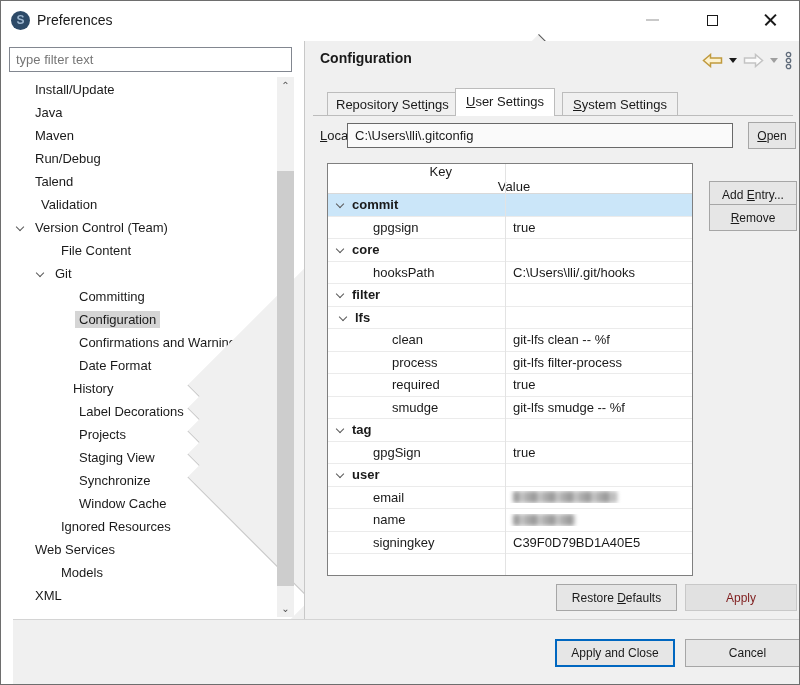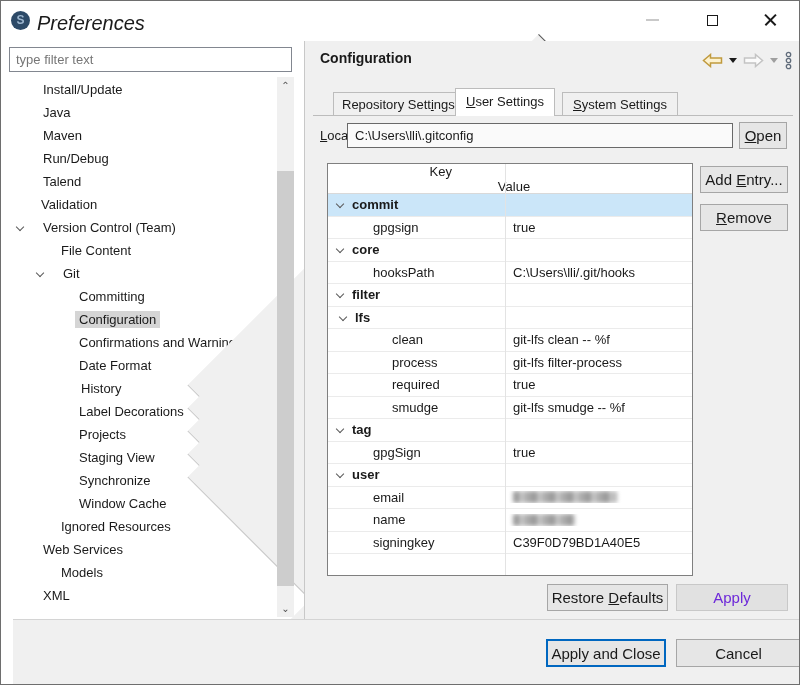--- a/index.html
+++ b/index.html
@@ -7,37 +7,37 @@
   body {
     font-family:"Liberation Sans", sans-serif;
     font-size:13px; color:#1a1a1a;
     position:relative; background:#ffffff;
     border:1px solid #6e6e6e; overflow:hidden;
   }
   
   .titlebar { position:absolute; left:0; top:0; width:100%; height:40px; background:#fff; }
   .app-icon { position:absolute; left:10px; top:10px; width:19px; height:19px; border-radius:50%;
     background:#2d4a68; color:#9db6cf; font-weight:bold; font-size:12px; text-align:center; line-height:19px; }
-  .app-title { position:absolute; left:36px; top:11px; font-size:20px;font-style:italic; }
+  .app-title { position:absolute; left:36px; top:11px; font-size:14px; }
   .winbtn { position:absolute; top:4px; width:46px; height:30px; display:flex; align-items:center; justify-content:center; }
   .wb-min  { left:628px; }
   .wb-max  { left:688px; }
   .wb-close{ left:746px; }
   .dash { width:13px; height:2px; background:#c9c9c9; }
   .maxsq { width:11px; height:11px; border:1.4px solid #1a1a1a; }
   .xmark { position:relative; width:13px; height:13px; }
   .xmark:before,.xmark:after { content:""; position:absolute; left:-1px; top:5.5px; width:15px; height:1.5px; background:#1a1a1a; }
   .xmark:before { transform:rotate(45deg);} .xmark:after { transform:rotate(-45deg);}
   
   .left { position:absolute; left:0; top:40px; width:303px; height:578px; background:#fff; }
   .filter { position:absolute; left:8px; top:6px; width:283px; height:25px; border:1px solid #828790;
     font-family:"Liberation Sans",sans-serif; font-size:13px; padding:0 6px; color:#c2410c; background:#fff; }
   .filter::placeholder { color:#767676; }
   .tree { position:absolute; left:0; top:37px; width:276px; }
-  .trow { height:23px; display:flex; align-items:center; white-space:nowrap; cursor:default;gap:8px; }
+  .trow { height:23px; display:flex; align-items:center; white-space:nowrap; cursor:default; }
   .trow .tlabel { padding:1px 4px; }
   .trow.selected .tlabel { background:#d5d5d5; }
   .chevbox { width:9px; height:9px; display:inline-block; position:relative; flex:none; }
   .chev { position:absolute; left:1px; top:1px; width:6px; height:6px;
     border-right:1.4px solid #5a5a5a; border-bottom:1.4px solid #5a5a5a; }
   .chev.right { transform:rotate(-45deg); }
   .chev.down  { transform:rotate(45deg); }
   .lvl0 { padding-left:15px; } .lvl0 .tlabel { margin-left:6px; }
   .lvl0.noarrow { padding-left:30px; }
   .lvl1 { padding-left:35px; } .lvl1 .tlabel { margin-left:6px; }
@@ -55,53 +55,53 @@
   .page-title { position:absolute; left:15px; top:9px; font-size:14px; font-weight:bold; }
   .nav { position:absolute; right:8px; top:10px; display:flex; align-items:center; gap:6px; }
   .tri { width:0; height:0; border-left:4px solid transparent; border-right:4px solid transparent; border-top:5px solid #1a1a1a; }
   .tri.dis { border-top-color:#9f9f9f; }
   
   .tabs { position:absolute; left:8px; top:47px; right:8px; height:28px; }
   .tabs:after { content:""; position:absolute; left:0; right:0; bottom:0; height:1px; background:#bcbcbc; }
   .tab { position:absolute; top:4px; height:24px; line-height:23px; padding:0 10px;
     background:#f0f0f0; border:1px solid #bcbcbc; z-index:1; cursor:default; }
   .tab.active { top:0; height:28px; line-height:26px; background:#fff; border-bottom:none; z-index:3; }
-  .tab1 { left:20px;padding-left:8px; } .tab2 { left:142px; } .tab3 { left:249px; }
+  .tab1 { left:14px;padding-left:8px; } .tab2 { left:142px; } .tab3 { left:249px; }
   
   .locrow { position:absolute; left:0; top:80px; width:100%; height:30px; }
   .loc-label { position:absolute; left:15px; top:7px; }
   .loc-field { position:absolute; left:42px; top:2px; width:386px; height:25px; background:#fafafa;
     border:1px solid #696969; line-height:23px; padding:0 7px; white-space:nowrap; overflow:hidden; }
   .btn { background:#e6e6e6; border:1px solid #a6a6a6; font-family:"Liberation Sans",sans-serif;
-    font-size:15px; color:#1a1a1a; text-align:center; cursor:default; }
+    font-size:12px; color:#1a1a1a; text-align:center; cursor:default;margin-left:9px; }
   .open-btn { position:absolute; left:434px; top:1px; width:48px; height:27px; }
   
   .cfgtable { position:absolute; left:22px; top:122px; width:366px; height:413px;
     background:#fff; border:1px solid #7f7f7f; overflow:hidden; }
   .col-div { position:absolute; left:177px; top:0; bottom:0; width:1px; background:#e3e3e3; z-index:2; }
   .thead { display:flex; height:30px; align-items:center; border-bottom:1px solid #d9d9d9;flex-direction:column; }
   .th-key { width:177px; padding-left:8px; } .th-val { padding-left:8px; }
   .row { display:flex; height:22.5px; align-items:center; border-bottom:1px solid #ebebeb; position:relative; }
   .row.selected { background:#cbe6f9; }
   .cell-k { width:177px; display:flex; align-items:center; white-space:nowrap; overflow:hidden; }
   .cell-v { flex:1; padding-left:8px; white-space:nowrap; overflow:hidden; display:flex; align-items:center; }
   .gk { font-weight:bold; }
   .ind0 { padding-left:8px; }   .ind0 .tlabel{ margin-left:7px; }
   .ind1 { padding-left:45px; }
   .ind1g { padding-left:11px; } .ind1g .tlabel{ margin-left:7px; }
   .ind2 { padding-left:64px; }
   .redact { display:inline-block; height:12px; border-radius:2px; filter:blur(2px);
     background:repeating-linear-gradient(90deg,#9a9a9a 0 6px,#c2c2c2 6px 12px,#ababab 12px 18px); }
   .redact.w-email { width:104px; } .redact.w-name { width:62px; }
   
-  .add-btn    { position:absolute; left:395px; top:125px; width:88px;  height:27px; }
+  .add-btn    { position:absolute; left:395px; top:140px; width:88px;  height:27px; }
   .remove-btn { position:absolute; left:395px; top:163px; width:88px;  height:27px; }
   .restore-btn{ position:absolute; left:242px; top:543px; width:121px; height:27px; }
   .apply-btn  { position:absolute; left:371px; top:543px; width:112px; height:27px;
-    background:#e1e1e1; border-color:#c8c8c8; color:#6d28d9; }
+    background:#e1e1e1; border-color:#c8c8c8; color:#7f1d1d; }
   
   .footer { position:absolute; left:12px; top:618px; width:100%; height:67px; background:#f0f0f0; border-top:1px solid #d4d4d4; }
   .applyclose-btn { position:absolute; left:533px; top:19px; width:120px; height:28px; border:2px solid #0067c0; }
   .cancel-btn     { position:absolute; left:663px; top:19px; width:125px; height:28px; }
 </style>
 </head>
 <body>
 
 <div class="titlebar">
   <div class="app-icon">S</div>

